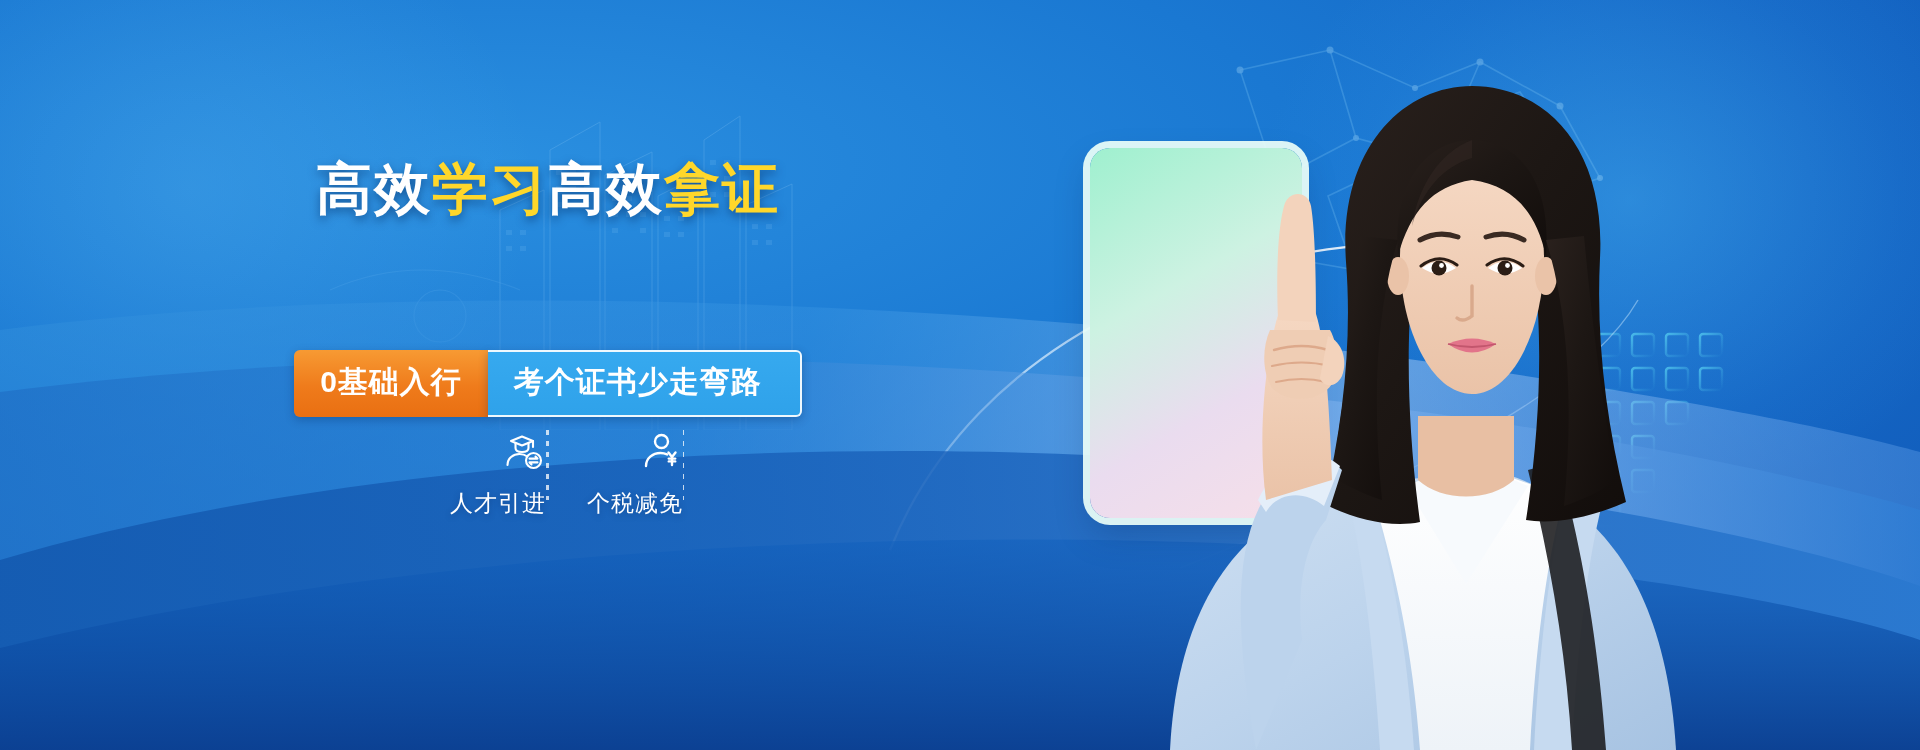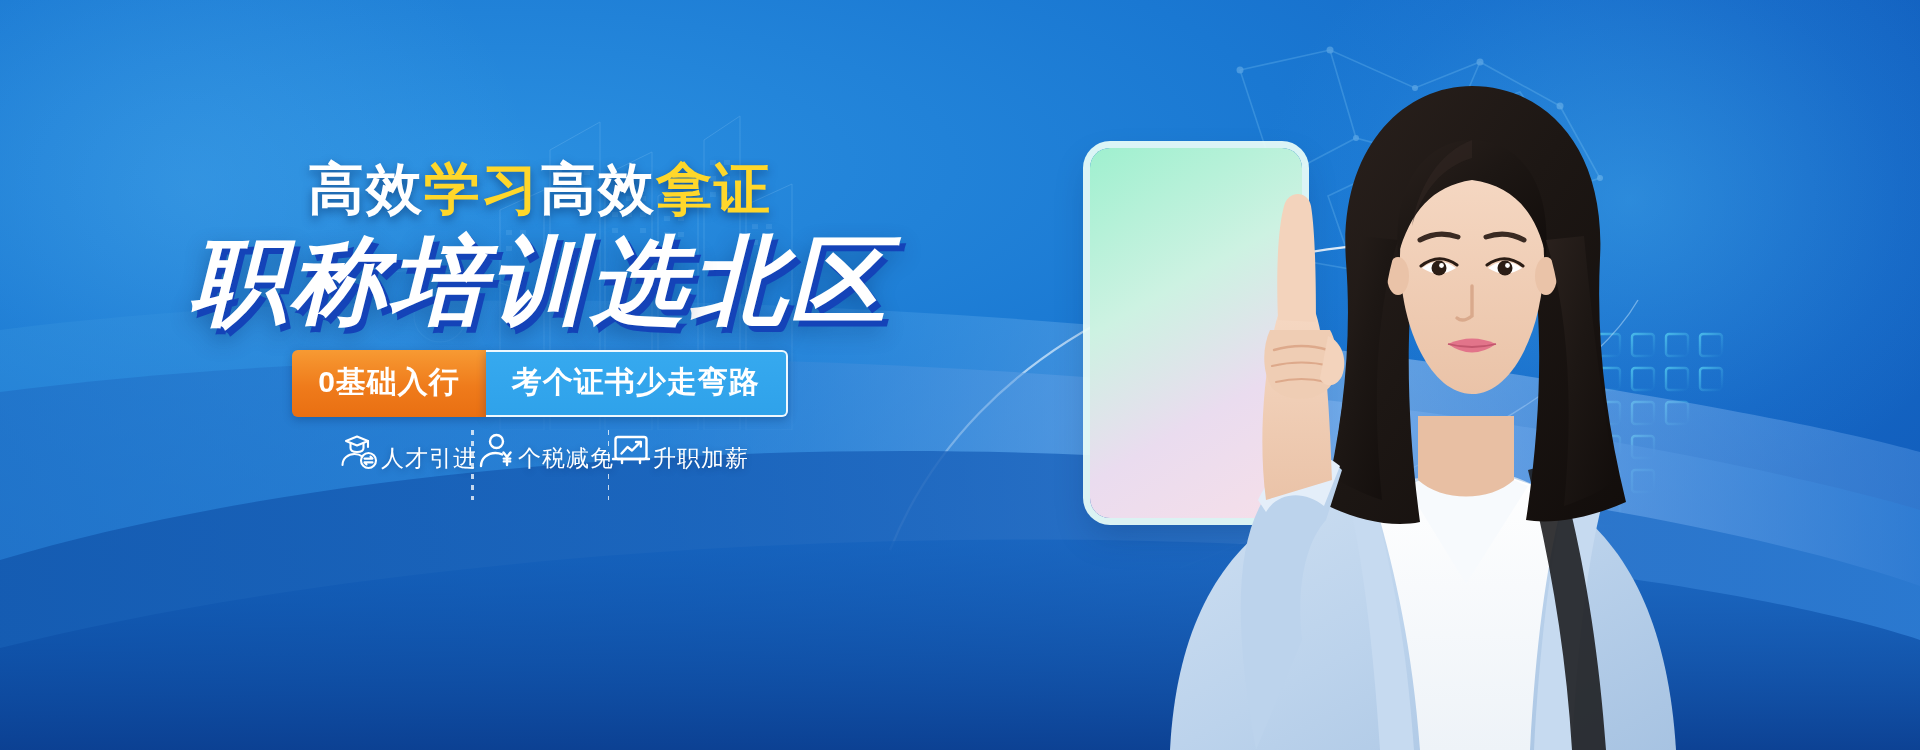--- a/index.html
+++ b/index.html
@@ -38,21 +38,21 @@
   }
   .bg-arc{
     position:absolute;left:880px;top:150px;width:760px;height:420px;
     pointer-events:none;
   }
 
   
   .waves{position:absolute;left:0;top:0;width:1920px;height:750px;pointer-events:none;}
 
   
-  .content{position:absolute;left:0;top:0;width:1080px;height:750px;}
+  .content{position:absolute;left:8px;top:0;width:1080px;height:750px;}
 
   .kicker{
     position:absolute;left:0;top:152px;width:1080px;
     text-align:center;
     font-size:56px;font-weight:bold;letter-spacing:2px;
     color:#ffffff;
     text-shadow:0 4px 10px rgba(3,40,95,.55);
     white-space:nowrap;
   }
   .kicker .hl{color:#ffd72a;}
@@ -87,37 +87,37 @@
     color:#fff;font-size:30px;font-weight:bold;letter-spacing:1px;
     padding:10px 26px 12px 26px;
     border-radius:6px 0 0 6px;
     display:flex;align-items:center;
     box-shadow:0 3px 10px rgba(3,35,88,.30);
     white-space:nowrap;
   }
   .tag-b{
     background:linear-gradient(180deg,#36a9ef 0%,#2fa2ea 100%);
     color:#fff;font-size:30px;font-weight:bold;letter-spacing:1px;
-    padding:10px 26px 12px 26px;
+    padding:10px 38px 12px 26px;
     border:2px solid rgba(255,255,255,.92);
     border-left:none;
     border-radius:0 6px 6px 0;
     display:flex;align-items:center;
     box-shadow:0 3px 10px rgba(3,35,88,.30);
     white-space:nowrap;
   }
 
   
   .features{
     position:absolute;left:0;top:428px;width:1080px;
     display:flex;justify-content:center;align-items:flex-start;
   }
   .feature{
     width:134px;
-    display:flex;flex-direction:row;align-items:flex-end;
+    display:flex;flex-direction:column;align-items:flex-end;
   }
   .feature .ic{height:46px;display:flex;align-items:center;justify-content:center;}
   .feature .lbl{
     margin-top:14px;
     font-size:23px;color:#ffffff;letter-spacing:1px;white-space:nowrap;
     text-shadow:0 2px 6px rgba(3,35,88,.35);
   }
   .sep{
     width:1px;height:70px;margin-top:2px;
     background:repeating-linear-gradient(to bottom,
@@ -292,23 +292,20 @@
     <path d="M0 560 C 300 470, 760 432, 1180 460 C 1520 482, 1790 540, 1920 586 L1920 750 L0 750 Z" fill="url(#wv3)"></path>
     <path d="M0 648 C 340 562, 860 520, 1320 548 C 1620 566, 1830 610, 1920 640 L1920 750 L0 750 Z" fill="url(#wv4)"></path>
   </svg>
 
   <div class="content">
 
     <div class="kicker">
       <span>高效</span><span class="hl">学习</span><span>高效</span><span class="hl">拿证</span>
     </div>
 
-    <div class="headline">
-      <span>职称培训</span><span class="mark">选</span><span>北区</span>
-    </div>
 
     <div class="tags">
       <div class="tag-a">0基础入行</div>
       <div class="tag-b">考个证书少走弯路</div>
     </div>
 
     <div class="features">
 
       <div class="feature">
         <div class="ic">
@@ -342,33 +339,20 @@
             <path d="M33 28 v8"></path>
             <path d="M29.8 29.6 h6.4"></path>
             <path d="M29.8 32.4 h6.4"></path>
           </svg>
         </div>
         <div class="lbl">个税减免</div>
       </div>
 
       <div class="sep"></div>
 
-      <div class="feature">
-        <div class="ic">
-          <svg width="44" height="44" viewBox="0 0 44 44" fill="none" stroke="#fff" stroke-width="2.4" stroke-linecap="round" stroke-linejoin="round">
-            <rect x="6.5" y="8" width="31" height="22" rx="2.5"></rect>
-            <path d="M12.5 24.5 L18.5 18 L23 21.5 L31.5 13"></path>
-            <path d="M27 13 h4.8 v4.6"></path>
-            <path d="M4 30 h36"></path>
-            <path d="M13 30 v4"></path>
-            <path d="M31 30 v4"></path>
-          </svg>
-        </div>
-        <div class="lbl">升职加薪</div>
-      </div>
 
     </div>
   </div>
 
   <div class="photo-area">
 
     <div class="card"></div>
 
     <svg class="person" viewBox="0 0 900 750">
       <defs>

